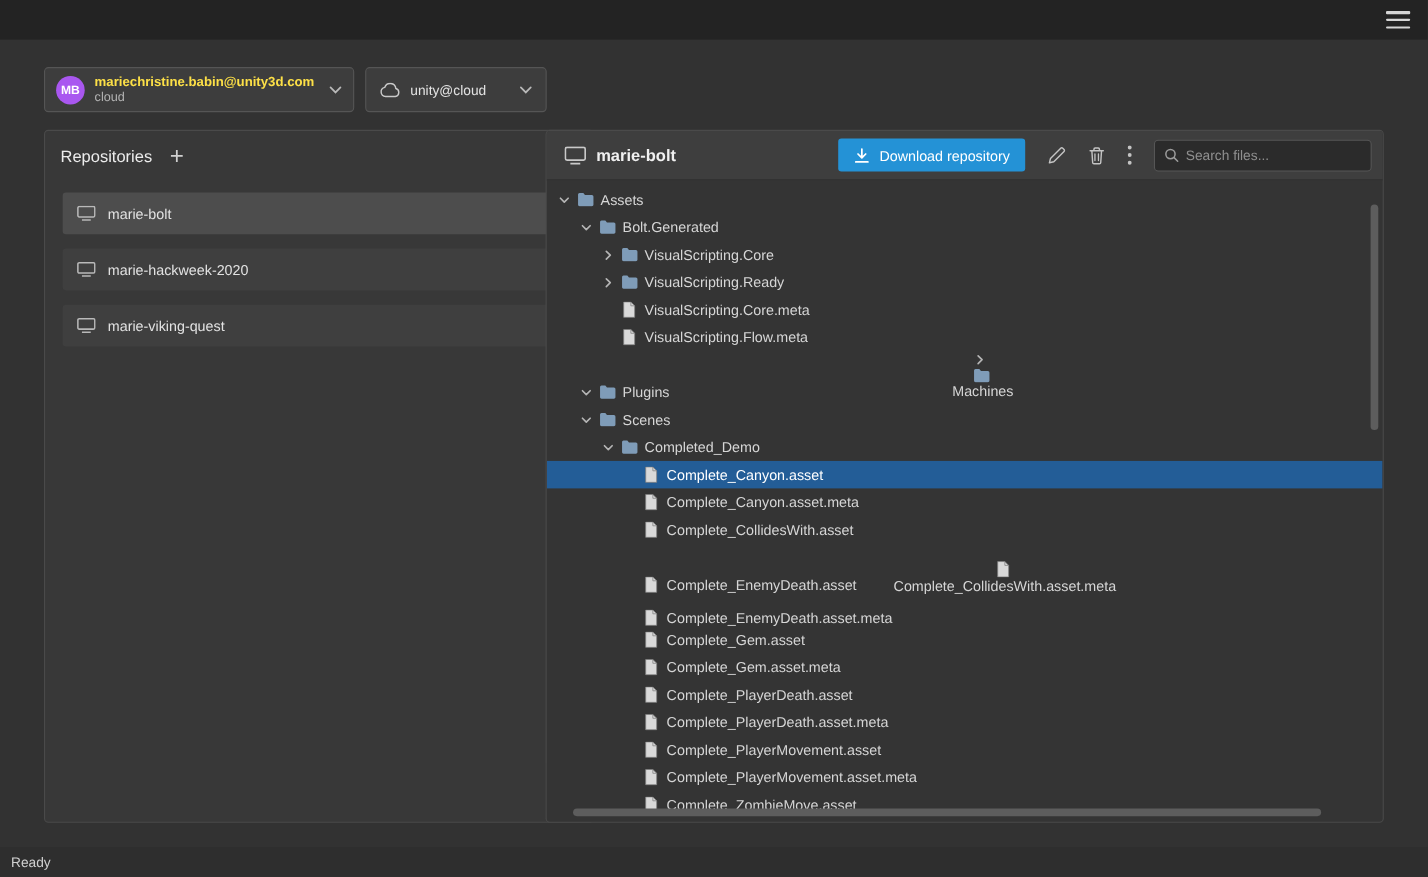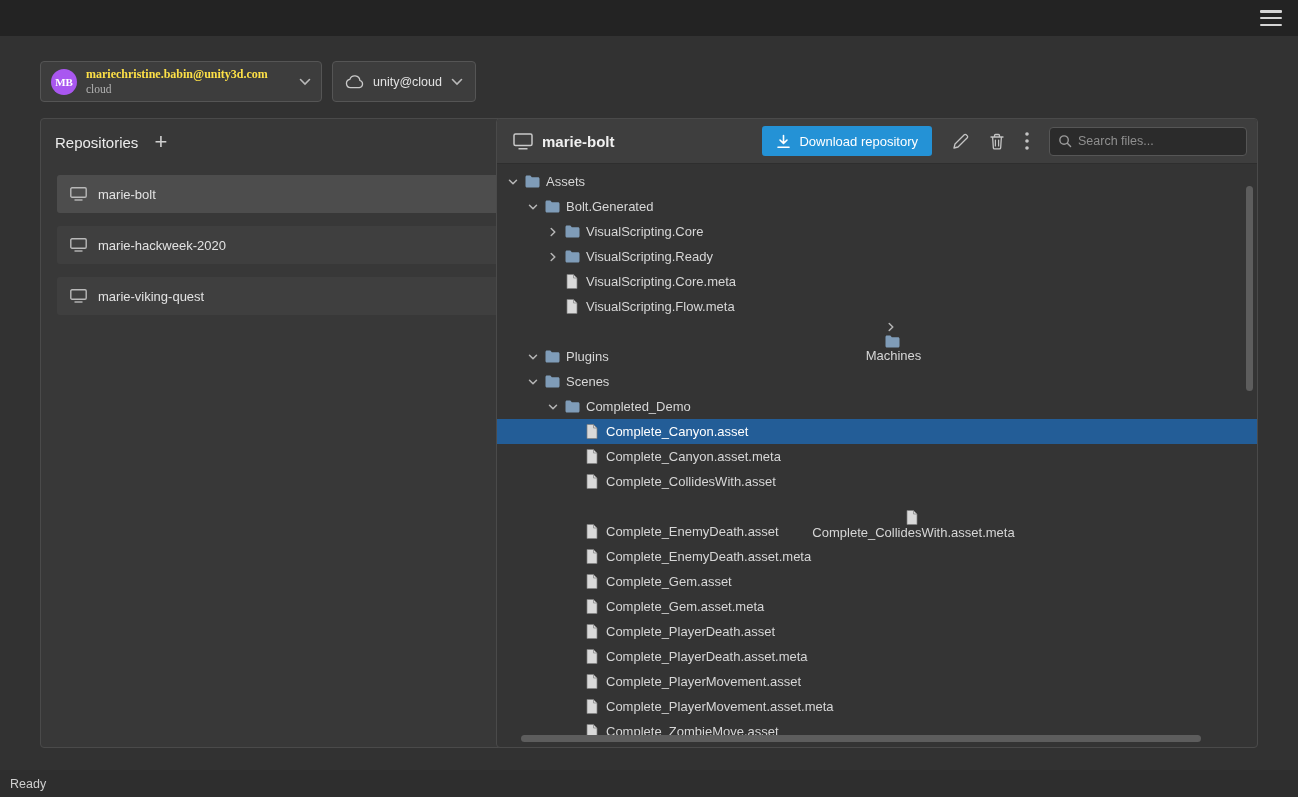--- a/index.html
+++ b/index.html
@@ -21,35 +21,35 @@
   .hamburger {
     position: absolute; right: 16px; top: 10px; width: 22px; height: 16px;
     display: flex; flex-direction: column; justify-content: space-between; cursor: pointer;
   }
   .hamburger span { display: block; height: 2.5px; background: #d5d5d5; border-radius: 1px; }
 
   
   .account-btn {
     position: absolute; left: 40px; top: 61px; width: 282px; height: 41px;
     background: #3d3d3d; border: 1px solid #555; border-radius: 4px;
-    display: flex; align-items: center; padding: 0 10px; cursor: pointer; font-family: Liberation Serif, serif;
+    display: flex; align-items: center; padding: 0 10px; cursor: pointer;
   }
   .avatar {
     width: 26px; height: 26px; border-radius: 50%; flex: none;
     background: var(--avatar-purple, #a957f0);
     color: #fff; font-size: 11px; font-weight: bold;
     display: flex; align-items: center; justify-content: center;
   }
   .account-texts { margin-left: 9px; flex: 1; min-width: 0; line-height: 1.25; }
   .account-email { font-size: 12px; font-weight: bold; color: #fde047; white-space: nowrap; overflow: hidden; }
   .account-type { font-size: 11.5px; color: #b3b3b3; }
   .chev-icon { display: inline-flex; color: #b9b9b9; flex: none; }
 
   .org-btn {
-    position: absolute; left: 332px; top: 61px; width: 144px; height: 41px;
+    position: absolute; left: 332px; top: 61px; width: 165px; height: 41px;
     background: #3d3d3d; border: 1px solid #555; border-radius: 4px;
     display: flex; align-items: center; padding: 0 12px; gap: 8px; cursor: pointer;
   }
   .cloud-icon { display: inline-flex; color: #c9c9c9; }
   .org-label { flex: 1; font-size: 12.5px; color: #e2e2e2; }
 
   
   .left-panel {
     position: absolute; left: 40px; top: 118px; width: 500px; height: 630px;
     background: #383838; border: 1px solid #4a4a4a; border-radius: 4px;
@@ -413,21 +413,21 @@
       <div class="tree-row" style="padding-left: 68px;">
         <span class="chev"></span>
         <span class="node-icon file">
           <svg width="12" height="15" viewBox="0 0 12 15">
             <path d="M1 0.5 H7.5 L11 4 V14.5 H1 Z" fill="currentColor" stroke="#808080" stroke-width="0.7"></path>
             <path d="M7.5 0.5 V4 H11" fill="none" stroke="#808080" stroke-width="0.7"></path>
           </svg>
         </span>
         <span class="node-label">Complete_EnemyDeath.asset</span>
       </div>
-      <div class="tree-row" style="padding-left: 68px;">
+      <div class="tree-row" style="padding-left: 68px; align-items: flex-end;">
         <span class="chev"></span>
         <span class="node-icon file">
           <svg width="12" height="15" viewBox="0 0 12 15">
             <path d="M1 0.5 H7.5 L11 4 V14.5 H1 Z" fill="currentColor" stroke="#808080" stroke-width="0.7"></path>
             <path d="M7.5 0.5 V4 H11" fill="none" stroke="#808080" stroke-width="0.7"></path>
           </svg>
         </span>
         <span class="node-label">Complete_EnemyDeath.asset.meta</span>
       </div>
       <div class="tree-row" style="padding-left: 68px;">

